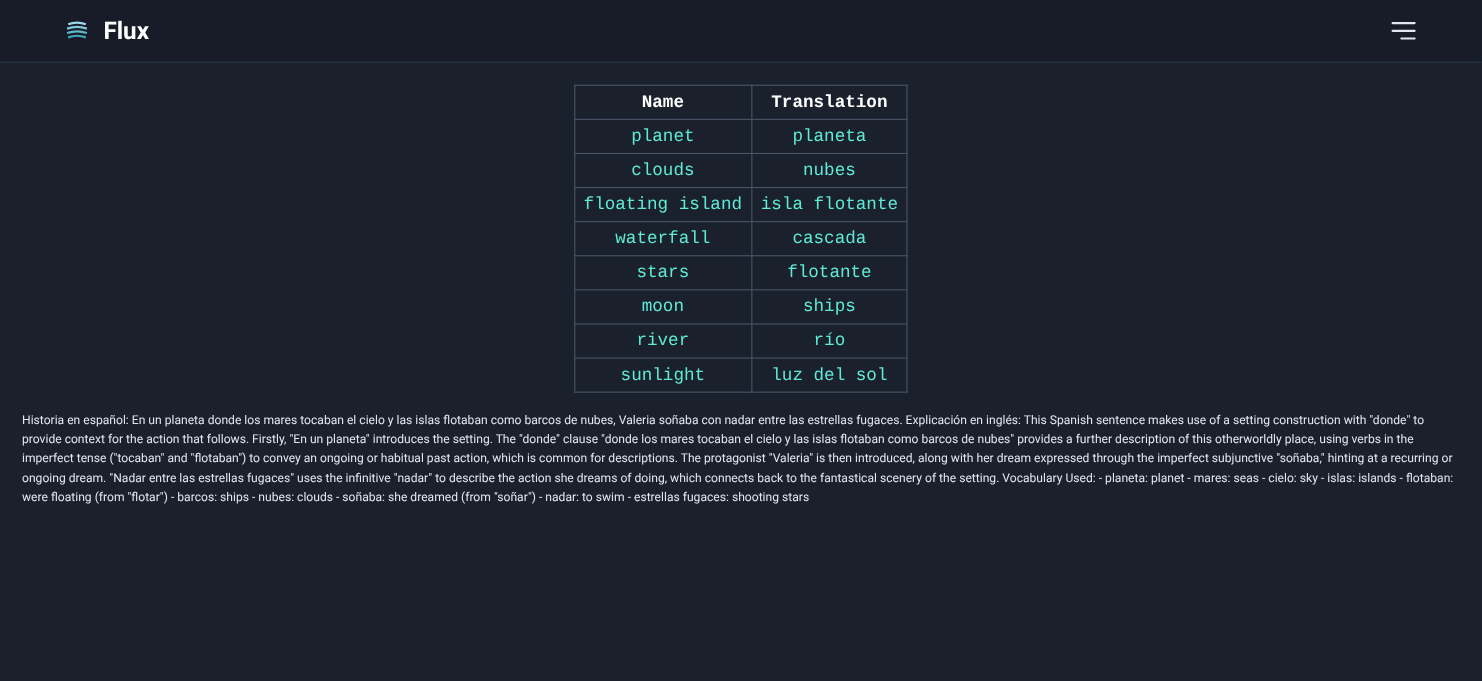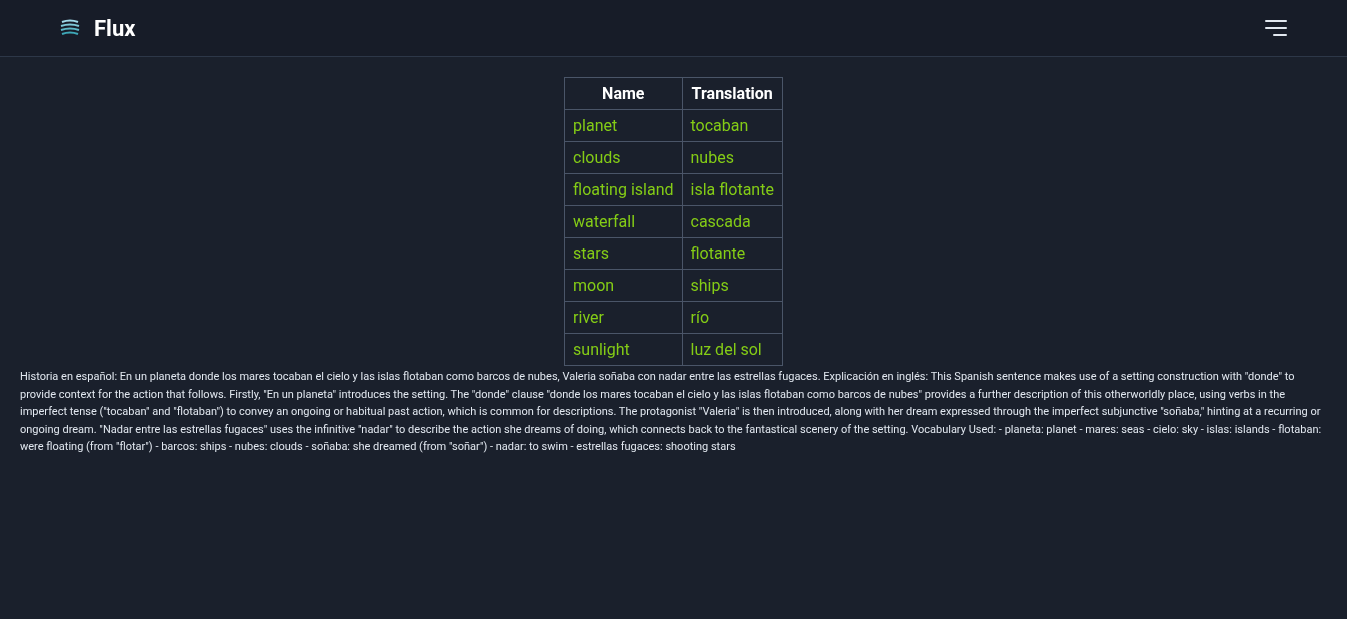--- a/index.html
+++ b/index.html
@@ -59,31 +59,32 @@
     }
     .hamburger-line.bottom {
       width: 14px;
     }
     .content {
       padding: 20px;
     }
     .table-wrapper {
       display: flex;
       justify-content: center;
-      margin-bottom: 2px;
+      margin-bottom: 16px;
+      font-family: Liberation Mono, monospace;
     }
     table {
       border-collapse: collapse;
     }
     th, td {
       border: 1px solid #4a5568;
       padding: 6px 8px;
-      text-align: left;
+      text-align: center;
       font-size: 16px;
-      color: #84cc16;
+      color: #5eead4;
     }
     th {
       font-weight: 700;
       text-align: center;
       color: #ffffff;
     }
     .paragraph {
       font-size: 11px;
       line-height: 1.6;
       color: #e2e8f0;
@@ -119,21 +120,21 @@
     <table>
       <thead>
         <tr>
           <th>Name</th>
           <th>Translation</th>
         </tr>
       </thead>
       <tbody id="table-body">
       <tr>
             <td>planet</td>
-            <td>tocaban</td>
+            <td>planeta</td>
           </tr>
           <tr>
             <td>clouds</td>
             <td>nubes</td>
           </tr>
           <tr>
             <td>floating island</td>
             <td>isla flotante</td>
           </tr>
           <tr>

